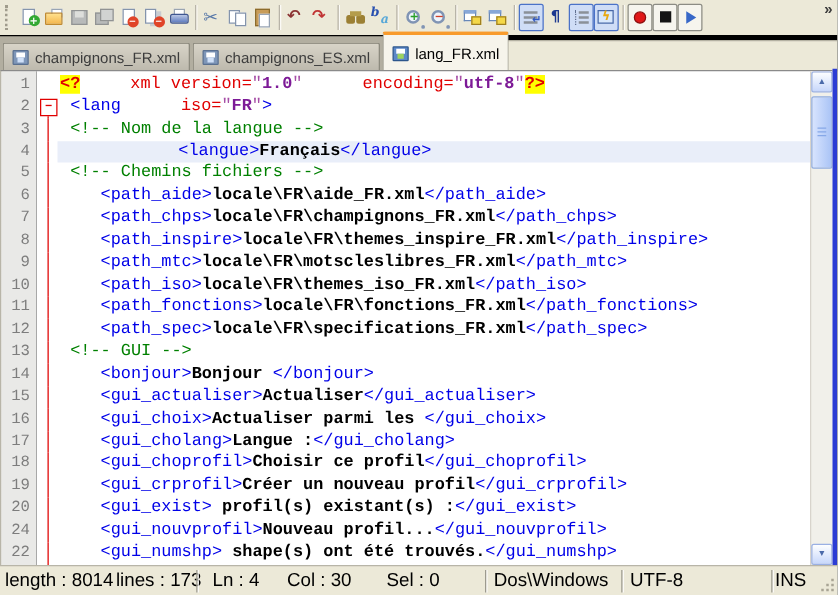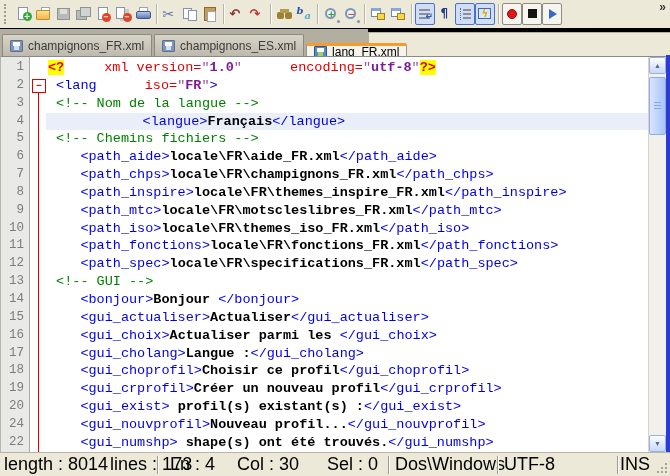--- a/index.html
+++ b/index.html
@@ -80,21 +80,21 @@
 
   
   .tabbar{position:absolute;top:28px;left:0;right:0;height:29px;background:#000000;}
   .tab-backdrop{position:absolute;left:0;top:1px;width:368px;height:28px;background:#b2aea0;}
   .tab-rest{position:absolute;left:368px;right:0;top:4px;bottom:0;background:#ECE9D8;
             border-top:1px solid #b4b1a2;border-left:1px solid #b4b1a2;}
   .tabs{position:absolute;left:2px;bottom:0;display:flex;align-items:flex-end;}
   .tab{display:flex;align-items:center;gap:5px;padding:0 7px;height:23px;
        background:linear-gradient(180deg,#d8d4c8,#bcb8ac);border:1px solid #8c8a7e;border-bottom:none;
        border-radius:2px 2px 0 0;margin-right:2px;font-size:12px;color:#3c3c3c;white-space:nowrap;}
-  .tab.active{height:14px;background:#f6f4eb;border-color:#98968a;border-top:3px solid #f89b2c;color:#000;}
+  .tab.active{height:32px;background:#f6f4eb;border-color:#98968a;border-top:3px solid #f89b2c;color:#000;}
   .tabico{width:13px;height:12px;position:relative;background:#7e96b8;border:1px solid #5a7090;border-radius:1px;flex:none;}
   .tabico::before{content:"";position:absolute;left:2px;top:1px;width:7px;height:4px;background:#fff;}
   .tabico::after{content:"";position:absolute;left:3px;bottom:1px;width:5px;height:4px;background:#cfe0f8;}
   .tab.active .tabico{background:#5c88c8;border-color:#2c568c;}
   .tab.active .tabico::after{background:#9ed45e;}
 
   
   .editor{position:absolute;top:56px;left:0;width:666px;height:396px;border-top:1px solid #8a8a8a;
      background:linear-gradient(90deg,#e9e9e7 0,#e9e9e7 28px,#a8a8a8 28px,#a8a8a8 29px,rgba(0,0,0,0) 29px),#fff;
      overflow:hidden;border-left:1px solid #b8b5a8;}
@@ -126,21 +126,21 @@
   .sb-down{bottom:0;}
   .sb-thumb{position:absolute;top:20px;left:0;width:17px;height:58px;
      background:linear-gradient(90deg,#d8e4fe,#aac4f6);border:1px solid #90ace0;border-radius:2px;}
   .sb-thumb::after{content:"";position:absolute;left:4px;top:24px;width:7px;height:1px;background:#86a8e8;
      box-shadow:0 3px 0 #86a8e8,0 6px 0 #86a8e8;}
 
   .win-edge{position:absolute;top:55px;right:0;width:4px;height:397px;background:#2B3CD4;}
 
   
   .statusbar{position:absolute;left:0;bottom:0;width:670px;height:24px;background:#ECE9D8;
-     border-top:1px solid #b8b5a8;display:flex;align-items:center;font-size:18px;color:#000;}
+     border-top:1px solid #b8b5a8;display:flex;align-items:center;font-size:15px;color:#000;}
   .sb-cell{height:100%;display:flex;align-items:center;flex:none;}
   .sb-sep{width:1px;height:18px;background:#9c9a8e;box-shadow:1px 0 0 #fff;flex:none;}
   .sb-cell span{white-space:nowrap;}
   .grip{position:absolute;right:3px;bottom:3px;width:2px;height:2px;background:#a8a494;
      box-shadow:-4px 0 #a8a494,0 -4px #a8a494,-8px 0 #a8a494,-4px -4px #a8a494,0 -8px #a8a494;}
 </style>
 </head>
 <body>
 
 <div class="window">

